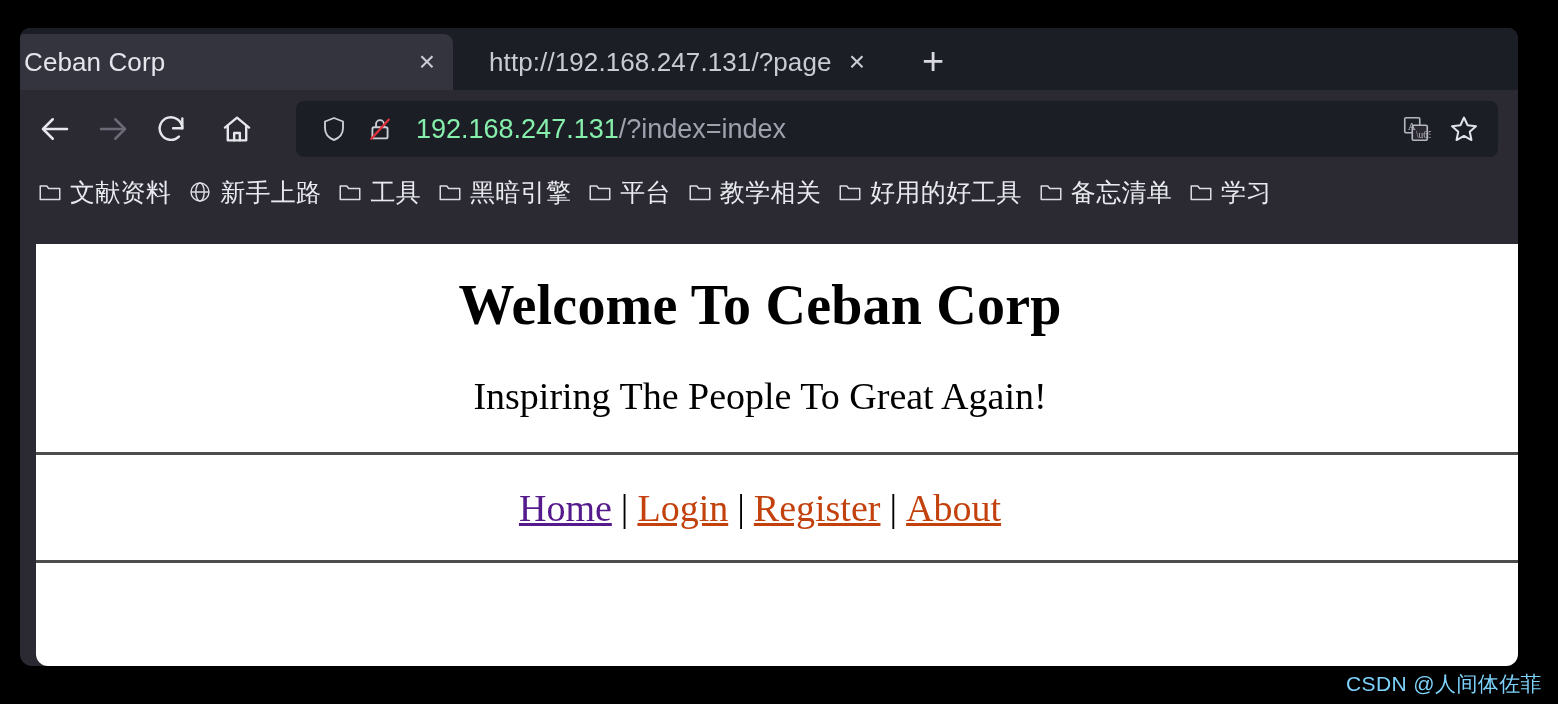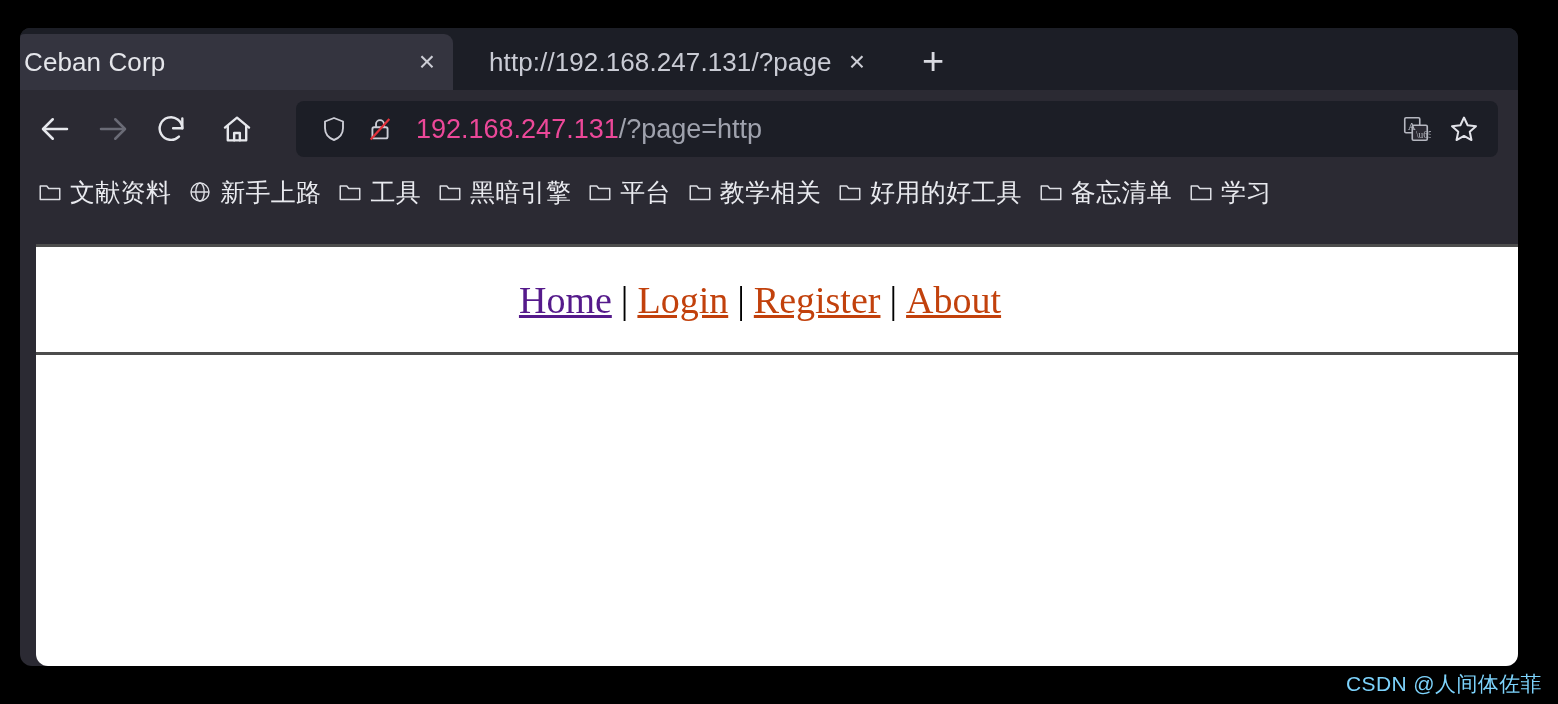--- a/index.html
+++ b/index.html
@@ -127,21 +127,21 @@
   }
 
   #url-text {
     flex: 1 1 auto;
     margin-left: 16px;
     font-size: 27px;
     color: #9fa2ad;
     white-space: nowrap;
     overflow: hidden;
   }
-  #url-text .host { color: #ec4899; }
+  #url-text .host { color: #86efac; }
 
   .urlbar-icon {
     width: 40px;
     height: 40px;
     flex: 0 0 40px;
     display: flex;
     align-items: center;
     justify-content: center;
   }
 
@@ -317,21 +317,21 @@
 
       <span class="urlbar-icon" style="margin-left:6px;">
         <svg width="28" height="28" viewBox="0 0 24 24" fill="none" stroke="#cdced6" stroke-width="1.6" stroke-linejoin="round">
           <rect x="5.5" y="10.5" width="13" height="9.5" rx="1.4"></rect>
           <path d="M8.6 10.5V7.8a3.4 3.4 0 0 1 6.8 0v2.7"></path>
           <line x1="4" y1="21" x2="20" y2="3.5" stroke="#e2323b" stroke-width="1.9"></line>
         </svg>
       </span>
 
       <span id="url-text">
-        <span class="host">192.168.247.131</span><span class="path">/?page=http</span>
+        <span class="host">192.168.247.131</span><span class="path">/?index=index</span>
       </span>
 
       <span class="urlbar-icon">
         <svg width="30" height="30" viewBox="0 0 24 24" fill="none" stroke="#b5b7c0" stroke-width="1.3">
           <rect x="3" y="3" width="12" height="12" rx="1"></rect>
           <rect x="9" y="9" width="12" height="12" rx="1" fill="#2b2a33"></rect>
           <text x="5.4" y="13" font-size="9" fill="#b5b7c0" stroke="none" font-family="Liberation Serif, serif">A</text>
           <text x="12" y="19" font-size="7.5" fill="#b5b7c0" stroke="none" font-family="Liberation Serif, serif">\u6587</text>
         </svg>
       </span>
@@ -426,20 +426,24 @@
           <path d="M3 19V6.5h6l1.8 2.2H21V19Z"></path>
         </svg>
       </span>
       <span class="bm-label">学习</span>
     </div>
   </div>
 
   <div id="page-viewport">
     <div id="page-content">
 
+      <div id="header-block">
+        <h1 id="page-title">Welcome To Ceban Corp</h1>
+        <h2 id="page-tagline">Inspiring The People To Great Again!</h2>
+      </div>
 
       <div class="rule"></div>
 
       <div id="nav-block">
         <div id="nav-links">
           <a href="#" class="visited">Home</a><span class="sep">|</span><a href="#">Login</a><span class="sep">|</span><a href="#">Register</a><span class="sep">|</span><a href="#">About</a>
         </div>
       </div>
 
       <div class="rule"></div>

